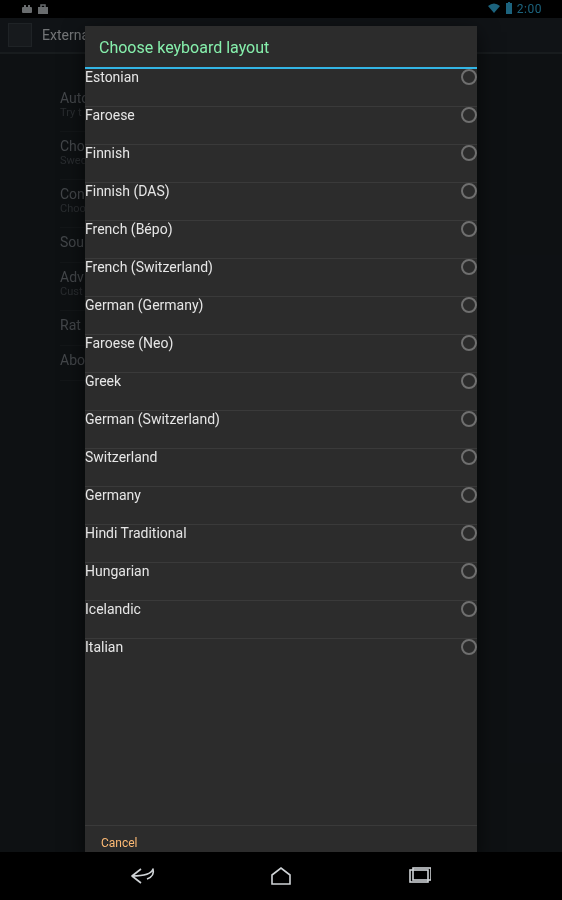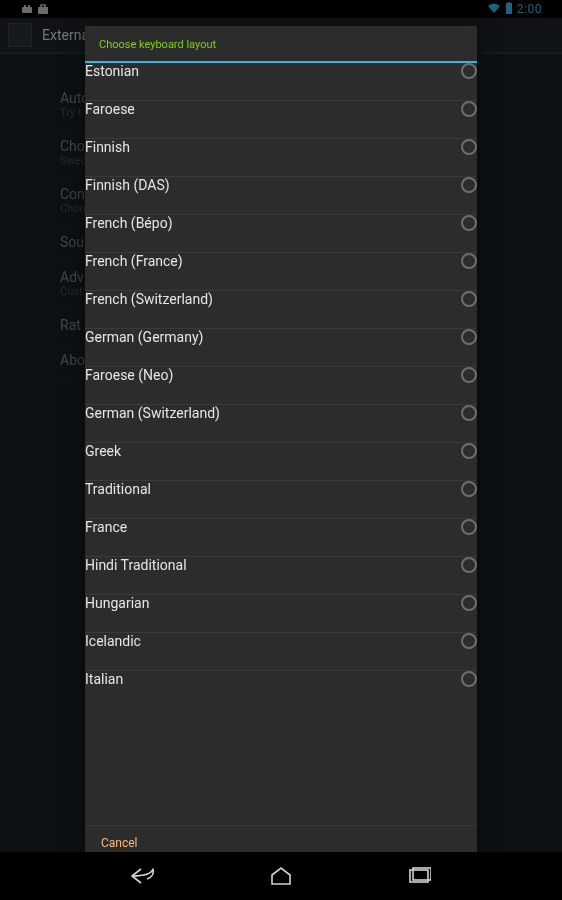--- a/index.html
+++ b/index.html
@@ -23,21 +23,21 @@
   .bglist { position:absolute; top:54px; left:0; right:0; bottom:48px; padding: 30px 0 0 60px; color:#666; }
   .bgitem { padding:6px 0 12px 0; border-bottom:1px solid #23282d; width: 80px; overflow:hidden; white-space:nowrap; }
   .bgitem .t { color:#7a8086; font-size:14px; }
   .bgitem .s { color:#4c5257; font-size:11px; }
 
   
   .scrim { position:absolute; inset:0; background: rgba(0,0,0,.45); }
 
   
   .dialog { position:absolute; left:85px; right:85px; top:26px; bottom:40px; background:#2c2c2c; display:flex; flex-direction:column; box-shadow: 0 6px 20px rgba(0,0,0,.6); }
-  .dialog-title { color:#84cc16; font-size:11px; padding:12px 14px 10px; }
+  .dialog-title { color:#86efac; font-size:16px; padding:12px 14px 10px; }
   .dialog-divider { height:2px; background:#33b5e5; }
   .dialog-list { flex:1; overflow:hidden; }
   .dialog-item { display:flex; align-items:flex-start; justify-content:space-between; height:38px; padding:0 0; border-bottom:1px solid #3a3a3a; color:#e6e6e6; font-size:14px; cursor:pointer; }
   .dialog-item:last-child { border-bottom:none;gap:34px; }
   .radio { width:16px; height:16px; border:2px solid #6f6f6f; border-radius:50%; flex-shrink:0; }
   .dialog-footer { border-top:1px solid #3a3a3a; text-align:left; color:#fdba74; font-size:12px; padding:10px 16px; cursor:pointer; }
 
   
   .navbar { position:absolute; left:0; right:0; bottom:0; height:48px; background:#000; display:flex; align-items:center; justify-content:center; gap:110px; }
   .navbtn { width:28px; height:28px; display:flex; align-items:center; justify-content:center; cursor:pointer; }
@@ -133,49 +133,45 @@
         </div>
         <div class="dialog-item">
           <span>Finnish (DAS)</span>
           <span class="radio"></span>
         </div>
         <div class="dialog-item">
           <span>French (Bépo)</span>
           <span class="radio"></span>
         </div>
         <div class="dialog-item">
-          <span>French (France)</span>
-          <span class="radio"></span>
-        </div>
-        <div class="dialog-item">
           <span>French (Switzerland)</span>
           <span class="radio"></span>
         </div>
         <div class="dialog-item">
           <span>German (Germany)</span>
           <span class="radio"></span>
         </div>
         <div class="dialog-item">
           <span>Faroese (Neo)</span>
           <span class="radio"></span>
         </div>
         <div class="dialog-item">
+          <span>Greek</span>
+          <span class="radio"></span>
+        </div>
+        <div class="dialog-item">
           <span>German (Switzerland)</span>
           <span class="radio"></span>
         </div>
         <div class="dialog-item">
-          <span>Greek</span>
-          <span class="radio"></span>
-        </div>
-        <div class="dialog-item">
-          <span>Traditional</span>
-          <span class="radio"></span>
-        </div>
-        <div class="dialog-item">
-          <span>France</span>
+          <span>Switzerland</span>
+          <span class="radio"></span>
+        </div>
+        <div class="dialog-item">
+          <span>Germany</span>
           <span class="radio"></span>
         </div>
         <div class="dialog-item">
           <span>Hindi Traditional</span>
           <span class="radio"></span>
         </div>
         <div class="dialog-item">
           <span>Hungarian</span>
           <span class="radio"></span>
         </div>

